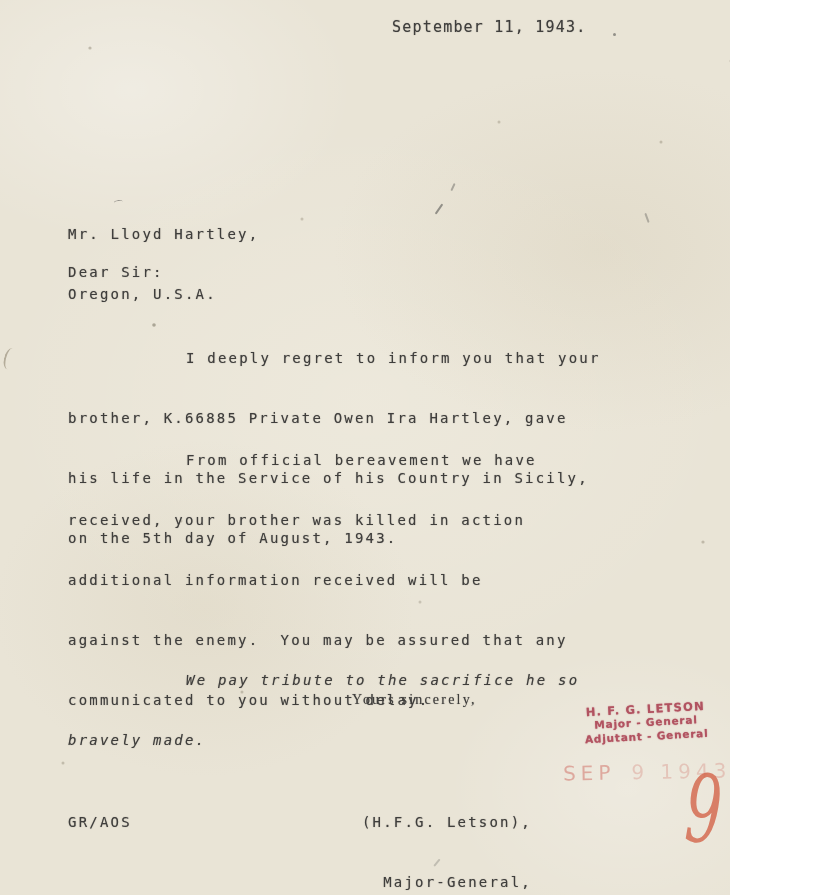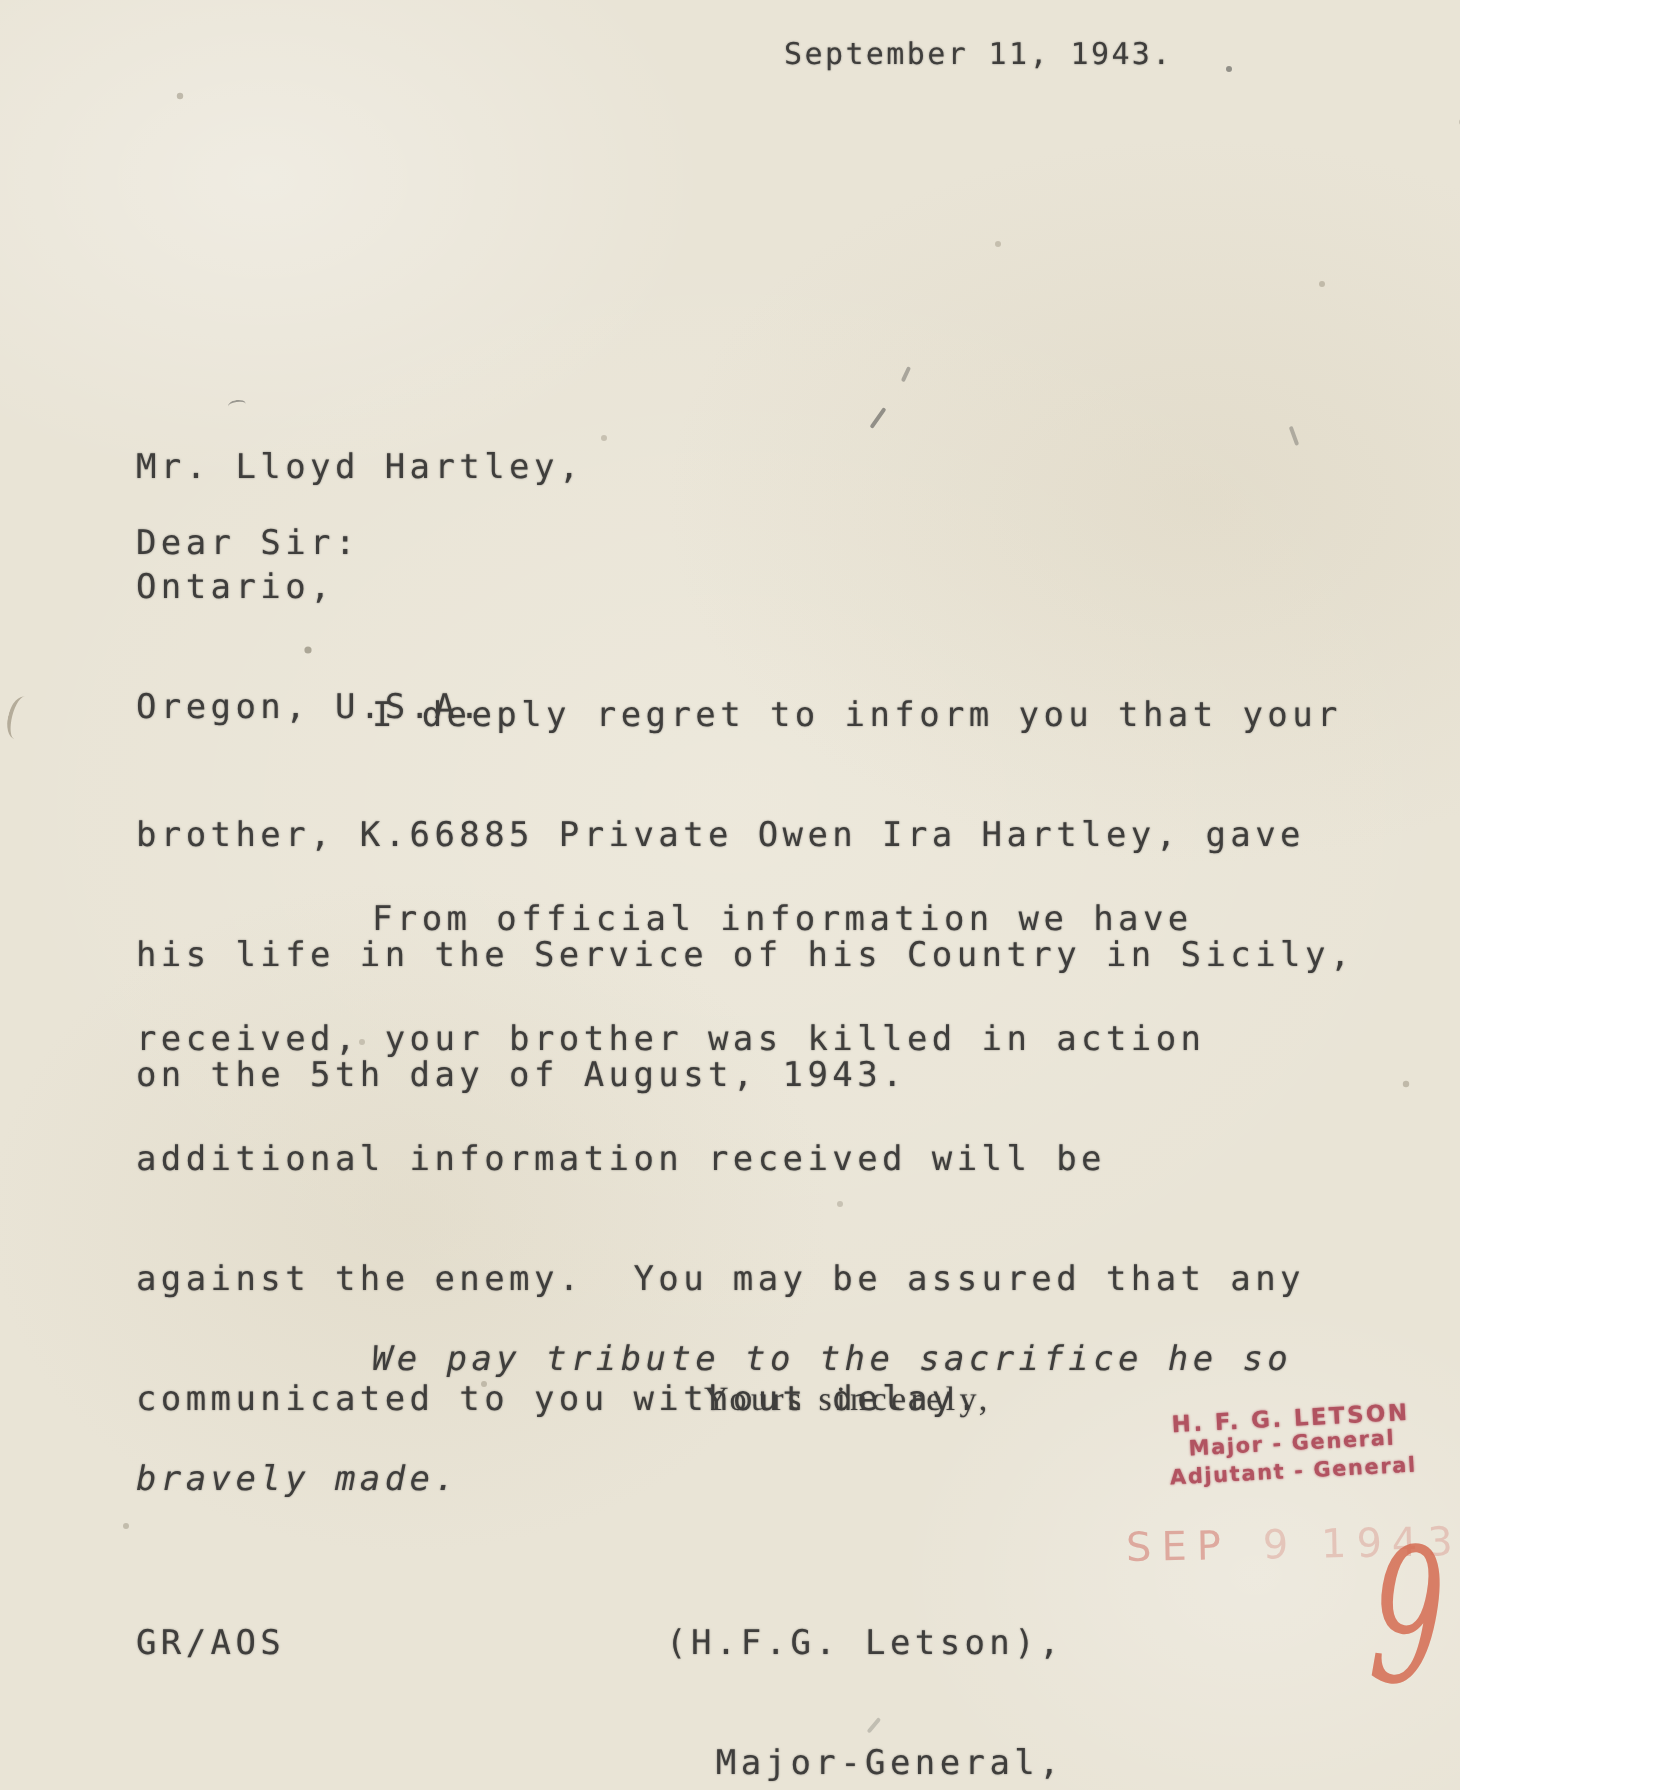--- a/index.html
+++ b/index.html
@@ -13,21 +13,21 @@
       radial-gradient(380px 260px at 82% 28%, rgba(209,199,174,0.28), transparent 70%),
       radial-gradient(300px 240px at 28% 68%, rgba(213,204,181,0.30), transparent 70%),
       radial-gradient(260px 200px at 86% 88%, rgba(255,255,255,0.22), transparent 70%),
       radial-gradient(500px 380px at 50% 45%, rgba(255,253,245,0.18), transparent 75%),
       #e9e4d6;
     font-family: "DejaVu Sans Mono", monospace;
     color: #3f3e3c;
   }
   .typed {
     position: absolute;
-    font-size: 17px;
+    font-size: 14px;
     line-height: 20px;
     letter-spacing: 2.2px;
     white-space: pre;
     color: #3f3e3c;
     text-shadow: 0 0 1px rgba(63,62,60,0.55);
   }
   .typed-small {
     position: absolute;
     font-size: 15px;
     line-height: 18px;
@@ -114,35 +114,34 @@
 <body>
 
 <div class="page">
 
   <div class="speckles"></div>
 
   <div class="typed-small" style="left:392px; top:18px;">September 11, 1943.</div>
 
   <div class="typed" style="left:68px; top:184px;">
     <div class="tline">Mr. Lloyd Hartley,</div>
-    <div class="tline">Ontario,</div>
     <div class="tline">Oregon, U.S.A.</div>
   </div>
 
   <div class="typed" style="left:68px; top:262px;">Dear Sir:</div>
 
   <div class="typed" style="left:68px; top:308px;">
     <div class="tline ind">I deeply regret to inform you that your</div>
     <div class="tline">brother, K.66885 Private Owen Ira Hartley, gave</div>
     <div class="tline">his life in the Service of his Country in Sicily,</div>
     <div class="tline">on the 5th day of August, 1943.</div>
   </div>
 
   <div class="typed" style="left:68px; top:410px;">
-    <div class="tline ind">From official information we have</div>
+    <div class="tline ind">From official bereavement we have</div>
     <div class="tline">received, your brother was killed in action</div>
     <div class="tline">additional information received will be</div>
     <div class="tline">against the enemy.  You may be assured that any</div>
     <div class="tline">communicated to you without delay.</div>
   </div>
 
 
   <div class="typed" style="left:68px; top:630px;font-style:italic;">
     <div class="tline ind">We pay tribute to the sacrifice he so</div>
     <div class="tline">bravely made.</div>

